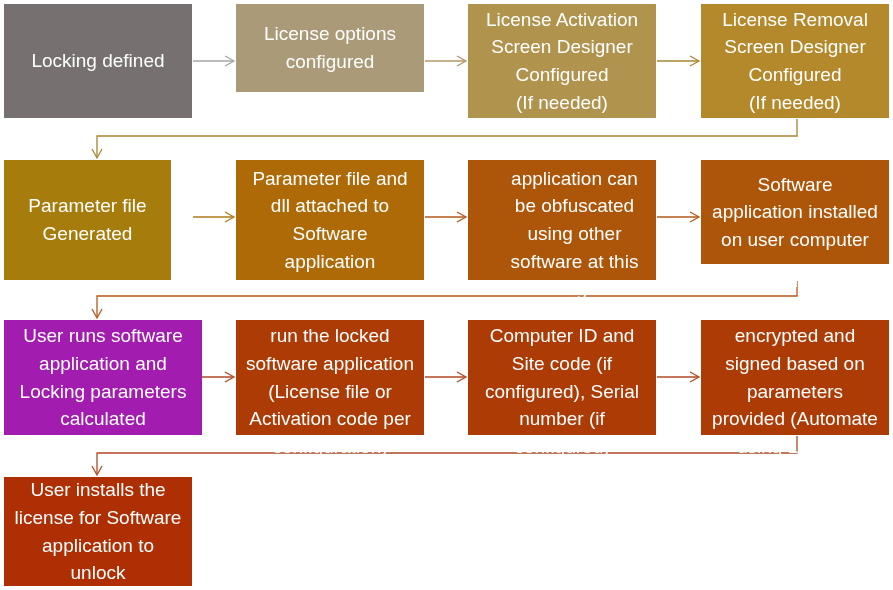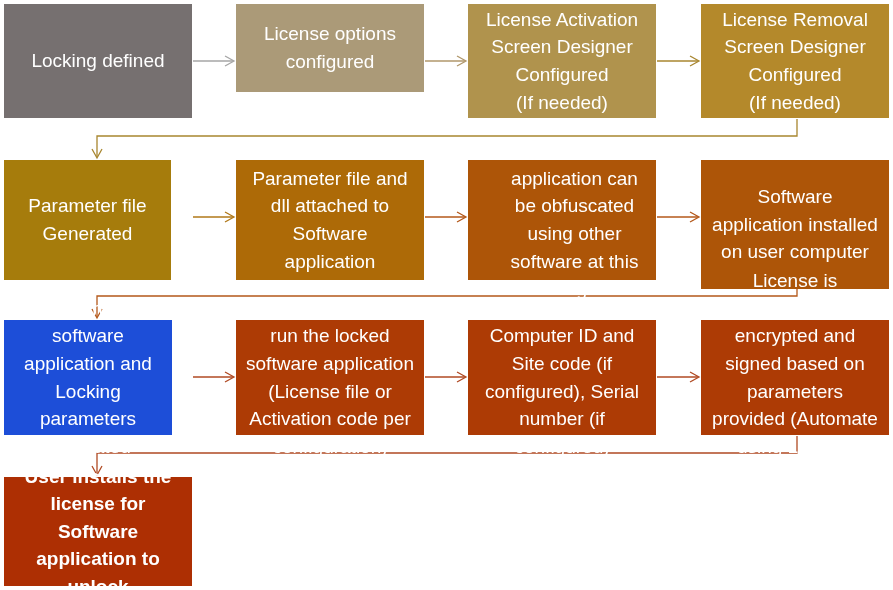--- a/index.html
+++ b/index.html
@@ -113,32 +113,32 @@
       </div>
       <div class="node" style="left: 4px; top: 160px; width: 167px; height: 120px; background: rgb(166, 124, 12);">
         <span>Parameter file Generated</span>
       </div>
       <div class="node" style="left: 236px; top: 160px; width: 188px; height: 120px; background: rgb(173, 106, 7);">
         <span>Parameter file and dll attached to Software application</span>
       </div>
       <div class="node" style="left: 468px; top: 160px; width: 188px; height: 120px; background: rgb(173, 85, 8); padding-left: 34px;">
         <span>Software application can be obfuscated using other software at this stage</span>
       </div>
-      <div class="node" style="left: 701px; top: 160px; width: 188px; height: 129px; background: rgb(173, 85, 8);">
+      <div class="node" style="left: 701px; top: 160px; width: 188px; height: 104px; background: rgb(173, 85, 8);">
         <span>Software application installed on user computer</span>
       </div>
-      <div class="node" style="left: 4px; top: 320px; width: 168px; height: 115px; background: #1d4ed8;">
+      <div class="node" style="left: 4px; top: 320px; width: 198px; height: 115px; background: #a21caf;">
         <span>User runs software application and Locking parameters calculated</span>
       </div>
       <div class="node" style="left: 236px; top: 320px; width: 188px; height: 115px; background: rgb(173, 59, 5);">
         <span>License needed to run the locked software application (License file or Activation code per configuration)</span>
       </div>
       <div class="node" style="left: 468px; top: 320px; width: 188px; height: 115px; background: rgb(173, 59, 5);">
         <span>User provides Computer ID and Site code (if configured), Serial number (if configured)</span>
       </div>
       <div class="node" style="left: 701px; top: 320px; width: 188px; height: 115px; background: rgb(173, 59, 5);">
         <span>License is generated, encrypted and signed based on parameters provided (Automate using License Activation Server)</span>
       </div>
-      <div class="node" style="left: 4px; top: 477px; width: 188px; height: 109px; background: rgb(173, 47, 3); font-weight: bold;">
+      <div class="node" style="left: 4px; top: 477px; width: 188px; height: 109px; background: rgb(173, 47, 3);">
         <span>User installs the license for Software application to unlock</span>
       </div>
     </div>
 </div>
 
 </body></html>

